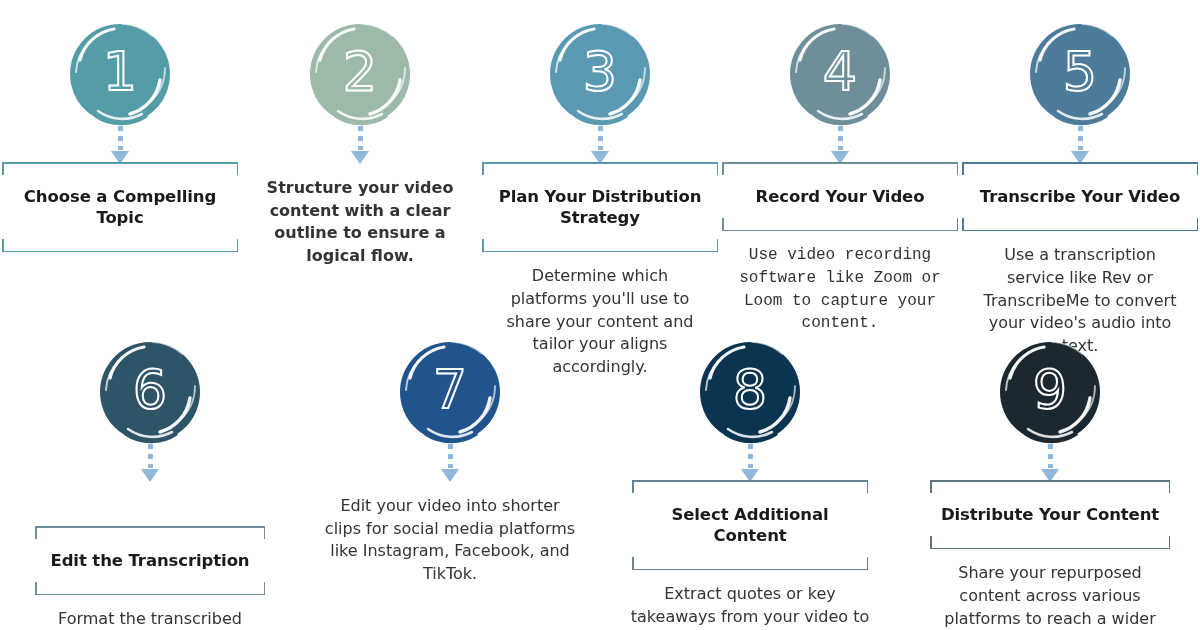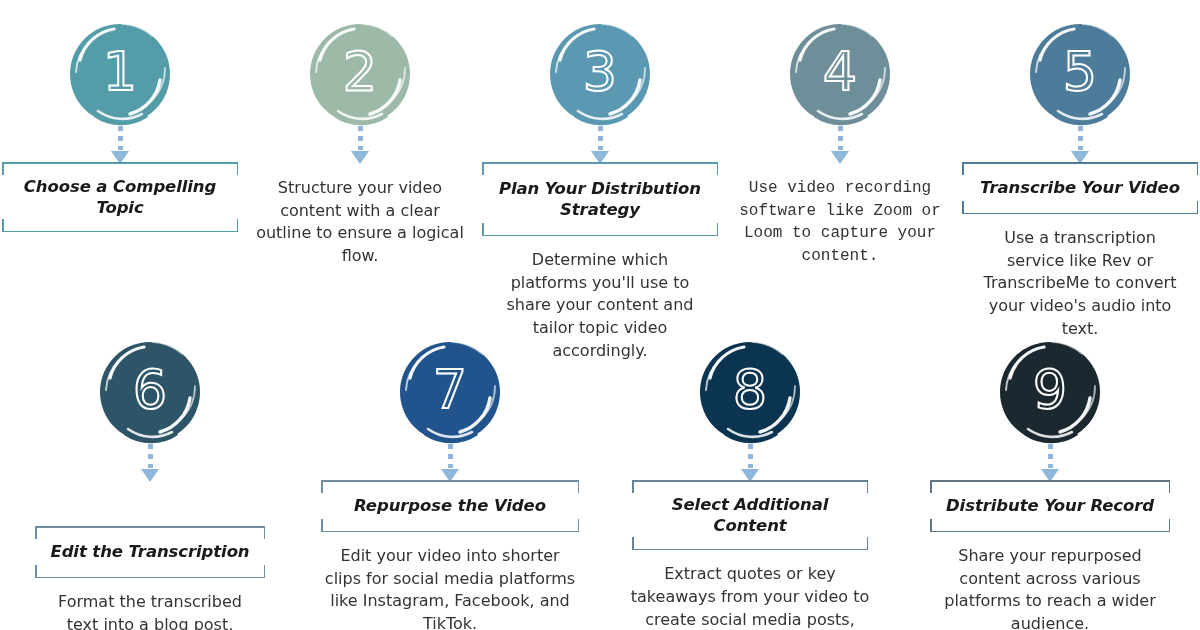--- a/index.html
+++ b/index.html
@@ -103,24 +103,23 @@
   }
 
   
   .title-box {
     position: relative;
     box-sizing: border-box;
     display: flex;
     align-items: center;
     justify-content: center;
     text-align: center;
-    padding: 14px 8px;
+    padding: 24px 8px;
     margin-top: -2px;
     min-height: 52px;
-    font-style: italic;
   }
   .title-box .edge {
     position: absolute;
     background: currentColor;
   }
   .title-box .edge-top    { left: 0; right: 0; top: 0; height: 1.5px; }
   .title-box .edge-bottom { left: 0; right: 0; bottom: 0; height: 1.5px; }
   .title-box .edge-tl { left: 0;  top: 0;    width: 1.5px; height: 13px; }
   .title-box .edge-bl { left: 0;  bottom: 0; width: 1.5px; height: 13px; }
   .title-box .edge-tr { right: 0; top: 0;    width: 1.5px; height: 13px; }
@@ -197,21 +196,21 @@
             <path d="M 101 50 A 45 45 0 0 1 88 82" fill="none" stroke="#ffffff" stroke-width="1.8" stroke-linecap="round" opacity="0.65"></path>
             <path d="M 34 93 A 42 42 0 0 0 78 96" fill="none" stroke="#ffffff" stroke-width="2.6" stroke-linecap="round" opacity="0.85"></path>
             <path d="M 58 6 A 50 50 0 0 1 88 18" fill="none" stroke="#ffffff" stroke-width="1.6" stroke-linecap="round" opacity="0.55"></path>
           </svg>
           <div class="step-number">2</div>
         </div>
         <div class="connector">
           <div class="dots"></div>
           <div class="head"></div>
         </div>
-        <div class="desc" style="width: 212px;">Structure your video content with a clear outline to ensure a logical flow.</div>
+        <div class="desc" style="width: 212px; font-weight: bold;">Structure your video content with a clear outline to ensure a logical flow.</div>
       </div>
       <div class="step" style="width: 240px;">
         <div class="circle-wrap">
           <svg viewBox="0 0 112 112" aria-hidden="true">
             <circle cx="56" cy="56" r="50" fill="#5b99b3"></circle>
             <path d="M 10 44 A 48 48 0 0 1 48 8 L 46 13 A 43 43 0 0 0 14 46 Z" fill="#5b99b3"></path>
             <path d="M 104 66 A 48 48 0 0 1 70 103 L 68 98 A 43 43 0 0 0 99 64 Z" fill="#5b99b3"></path>
             <path d="M 30 99 A 48 48 0 0 0 84 99 L 82 95 A 43 43 0 0 1 32 95 Z" fill="#5b99b3"></path>
             <path d="M 16 42 A 42 42 0 0 1 50 11" fill="none" stroke="#ffffff" stroke-width="3.2" stroke-linecap="round" opacity="0.95"></path>
             <path d="M 12 54 A 44 44 0 0 1 26 24" fill="none" stroke="#ffffff" stroke-width="2" stroke-linecap="round" opacity="0.7"></path>
@@ -228,21 +227,21 @@
         </div>
         <div class="title-box" style="width: 236px; min-height: 74px; color: rgb(91, 153, 179);">
           <span class="edge edge-top"></span>
           <span class="edge edge-bottom"></span>
           <span class="edge edge-tl"></span>
           <span class="edge edge-bl"></span>
           <span class="edge edge-tr"></span>
           <span class="edge edge-br"></span>
           <div class="title-text">Plan Your Distribution Strategy</div>
         </div>
-        <div class="desc" style="width: 206px;">Determine which platforms you'll use to share your content and tailor topic video accordingly.</div>
+        <div class="desc" style="width: 206px;">Determine which platforms you'll use to share your content and tailor your aligns accordingly.</div>
       </div>
       <div class="step" style="width: 240px;">
         <div class="circle-wrap">
           <svg viewBox="0 0 112 112" aria-hidden="true">
             <circle cx="56" cy="56" r="50" fill="#6e8f99"></circle>
             <path d="M 10 44 A 48 48 0 0 1 48 8 L 46 13 A 43 43 0 0 0 14 46 Z" fill="#6e8f99"></path>
             <path d="M 104 66 A 48 48 0 0 1 70 103 L 68 98 A 43 43 0 0 0 99 64 Z" fill="#6e8f99"></path>
             <path d="M 30 99 A 48 48 0 0 0 84 99 L 82 95 A 43 43 0 0 1 32 95 Z" fill="#6e8f99"></path>
             <path d="M 16 42 A 42 42 0 0 1 50 11" fill="none" stroke="#ffffff" stroke-width="3.2" stroke-linecap="round" opacity="0.95"></path>
             <path d="M 12 54 A 44 44 0 0 1 26 24" fill="none" stroke="#ffffff" stroke-width="2" stroke-linecap="round" opacity="0.7"></path>
@@ -250,20 +249,29 @@
             <path d="M 101 50 A 45 45 0 0 1 88 82" fill="none" stroke="#ffffff" stroke-width="1.8" stroke-linecap="round" opacity="0.65"></path>
             <path d="M 34 93 A 42 42 0 0 0 78 96" fill="none" stroke="#ffffff" stroke-width="2.6" stroke-linecap="round" opacity="0.85"></path>
             <path d="M 58 6 A 50 50 0 0 1 88 18" fill="none" stroke="#ffffff" stroke-width="1.6" stroke-linecap="round" opacity="0.55"></path>
           </svg>
           <div class="step-number">4</div>
         </div>
         <div class="connector">
           <div class="dots"></div>
           <div class="head"></div>
         </div>
+        <div class="title-box" style="width: 236px; min-height: 52px; color: rgb(110, 143, 153);">
+          <span class="edge edge-top"></span>
+          <span class="edge edge-bottom"></span>
+          <span class="edge edge-tl"></span>
+          <span class="edge edge-bl"></span>
+          <span class="edge edge-tr"></span>
+          <span class="edge edge-br"></span>
+          <div class="title-text">Record Your Video</div>
+        </div>
         <div class="desc" style="width: 206px; font-family: Liberation Mono, monospace;">Use video recording software like Zoom or Loom to capture your content.</div>
       </div>
       <div class="step" style="width: 240px;">
         <div class="circle-wrap">
           <svg viewBox="0 0 112 112" aria-hidden="true">
             <circle cx="56" cy="56" r="50" fill="#4d7c9b"></circle>
             <path d="M 10 44 A 48 48 0 0 1 48 8 L 46 13 A 43 43 0 0 0 14 46 Z" fill="#4d7c9b"></path>
             <path d="M 104 66 A 48 48 0 0 1 70 103 L 68 98 A 43 43 0 0 0 99 64 Z" fill="#4d7c9b"></path>
             <path d="M 30 99 A 48 48 0 0 0 84 99 L 82 95 A 43 43 0 0 1 32 95 Z" fill="#4d7c9b"></path>
             <path d="M 16 42 A 42 42 0 0 1 50 11" fill="none" stroke="#ffffff" stroke-width="3.2" stroke-linecap="round" opacity="0.95"></path>
@@ -336,29 +344,20 @@
             <path d="M 101 50 A 45 45 0 0 1 88 82" fill="none" stroke="#ffffff" stroke-width="1.8" stroke-linecap="round" opacity="0.65"></path>
             <path d="M 34 93 A 42 42 0 0 0 78 96" fill="none" stroke="#ffffff" stroke-width="2.6" stroke-linecap="round" opacity="0.85"></path>
             <path d="M 58 6 A 50 50 0 0 1 88 18" fill="none" stroke="#ffffff" stroke-width="1.6" stroke-linecap="round" opacity="0.55"></path>
           </svg>
           <div class="step-number">7</div>
         </div>
         <div class="connector">
           <div class="dots"></div>
           <div class="head"></div>
         </div>
-        <div class="title-box" style="width: 258px; min-height: 52px; color: rgb(110, 143, 163);">
-          <span class="edge edge-top"></span>
-          <span class="edge edge-bottom"></span>
-          <span class="edge edge-tl"></span>
-          <span class="edge edge-bl"></span>
-          <span class="edge edge-tr"></span>
-          <span class="edge edge-br"></span>
-          <div class="title-text">Repurpose the Video</div>
-        </div>
         <div class="desc" style="width: 252px;">Edit your video into shorter clips for social media platforms like Instagram, Facebook, and TikTok.</div>
       </div>
       <div class="step" style="width: 300px;">
         <div class="circle-wrap">
           <svg viewBox="0 0 112 112" aria-hidden="true">
             <circle cx="56" cy="56" r="50" fill="#0a3450"></circle>
             <path d="M 10 44 A 48 48 0 0 1 48 8 L 46 13 A 43 43 0 0 0 14 46 Z" fill="#0a3450"></path>
             <path d="M 104 66 A 48 48 0 0 1 70 103 L 68 98 A 43 43 0 0 0 99 64 Z" fill="#0a3450"></path>
             <path d="M 30 99 A 48 48 0 0 0 84 99 L 82 95 A 43 43 0 0 1 32 95 Z" fill="#0a3450"></path>
             <path d="M 16 42 A 42 42 0 0 1 50 11" fill="none" stroke="#ffffff" stroke-width="3.2" stroke-linecap="round" opacity="0.95"></path>
@@ -405,19 +404,19 @@
           <div class="dots"></div>
           <div class="head"></div>
         </div>
         <div class="title-box" style="width: 240px; min-height: 52px; color: rgb(95, 116, 128);">
           <span class="edge edge-top"></span>
           <span class="edge edge-bottom"></span>
           <span class="edge edge-tl"></span>
           <span class="edge edge-bl"></span>
           <span class="edge edge-tr"></span>
           <span class="edge edge-br"></span>
-          <div class="title-text">Distribute Your Record</div>
+          <div class="title-text">Distribute Your Content</div>
         </div>
         <div class="desc" style="width: 246px;">Share your repurposed content across various platforms to reach a wider audience.</div>
       </div>
     </div>
 
 </div>
 
 </body></html>

